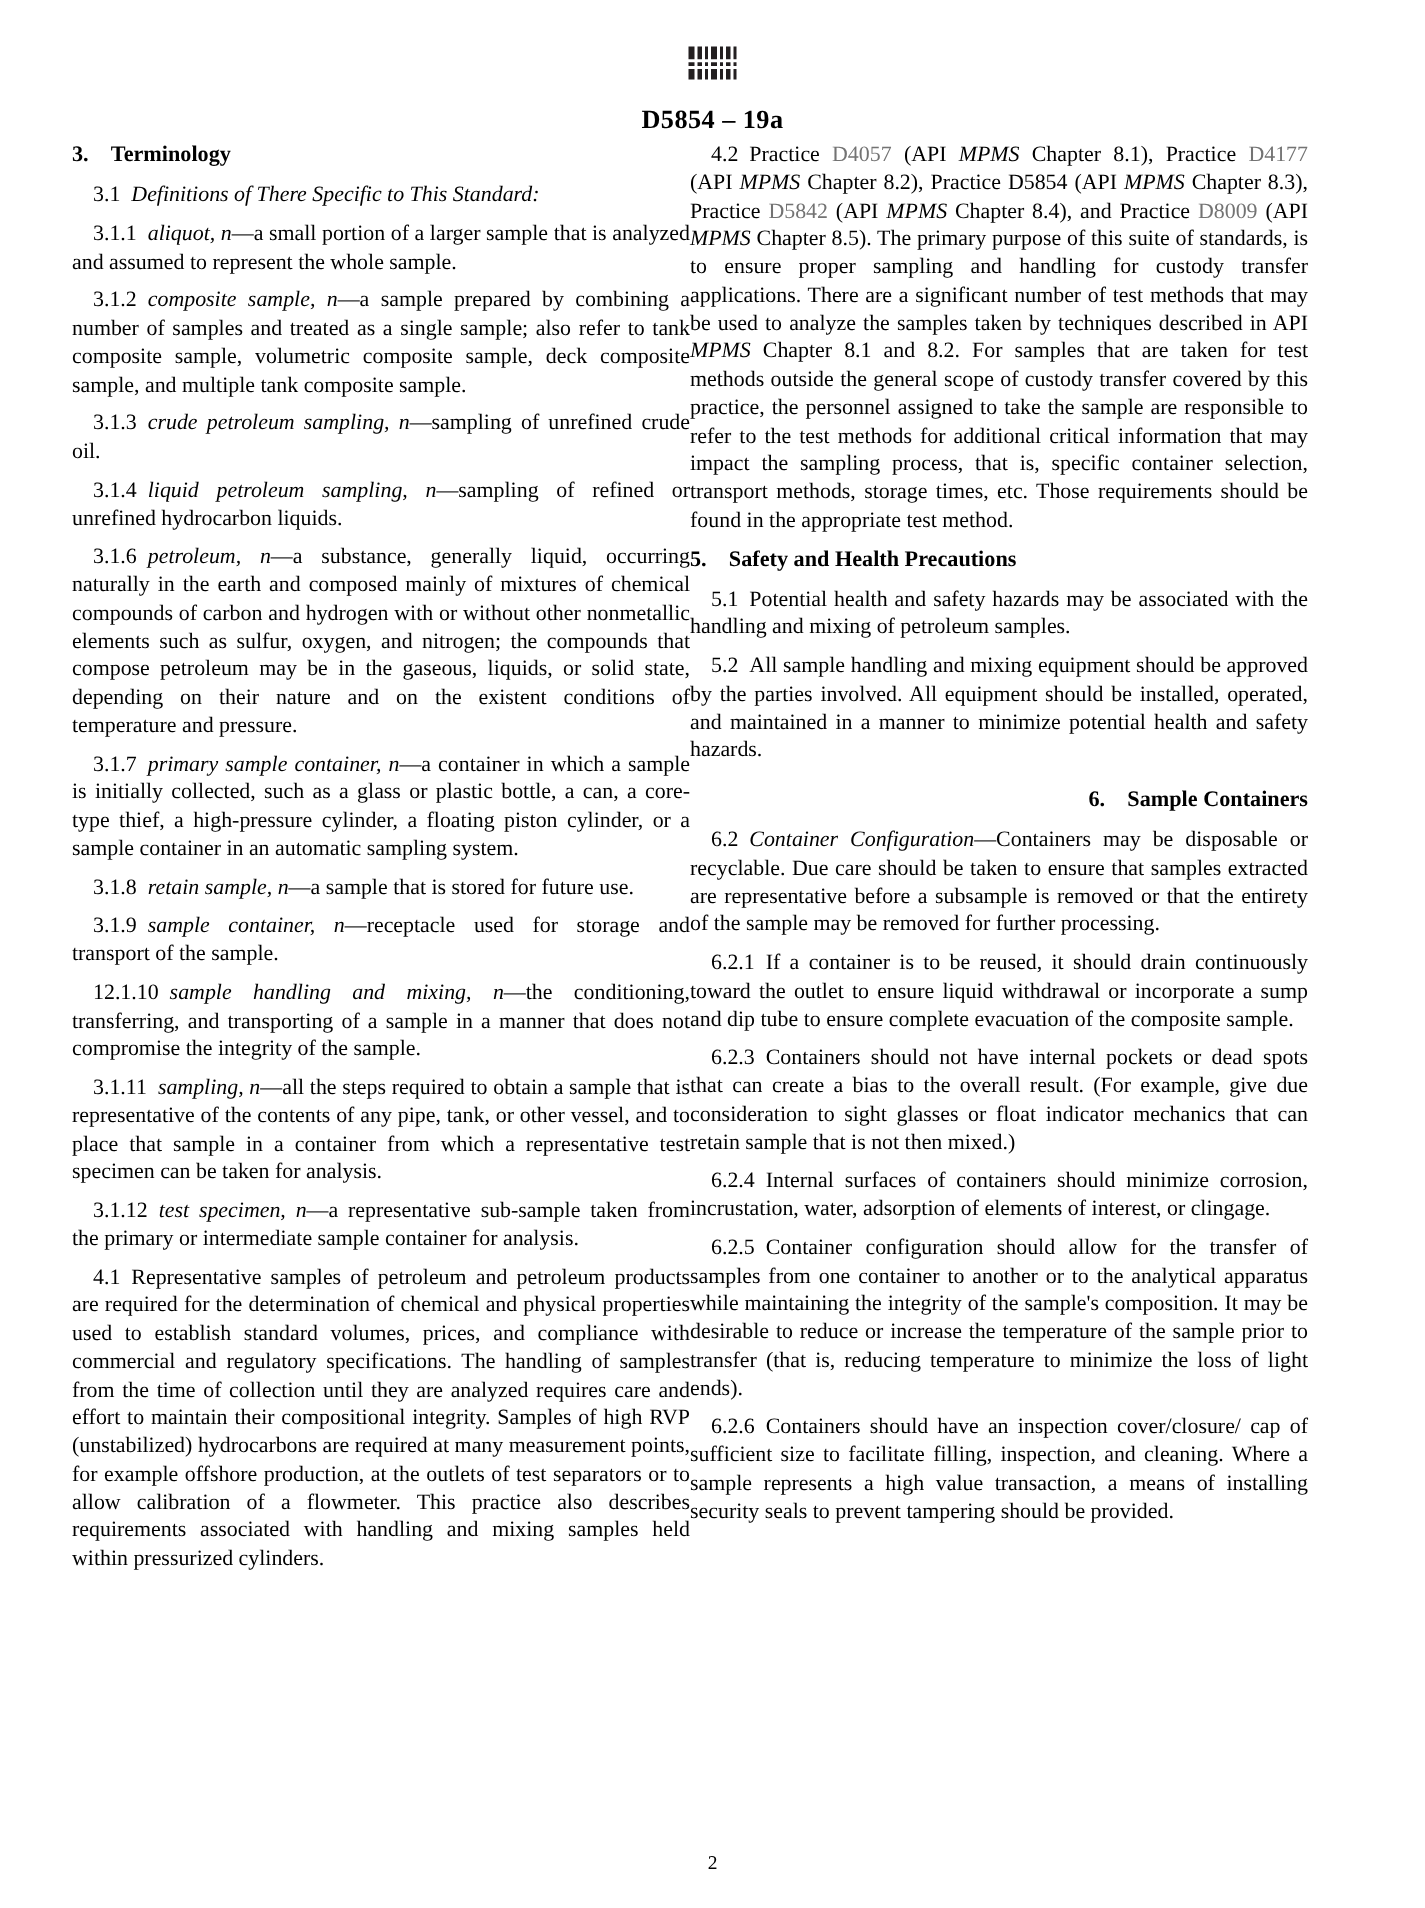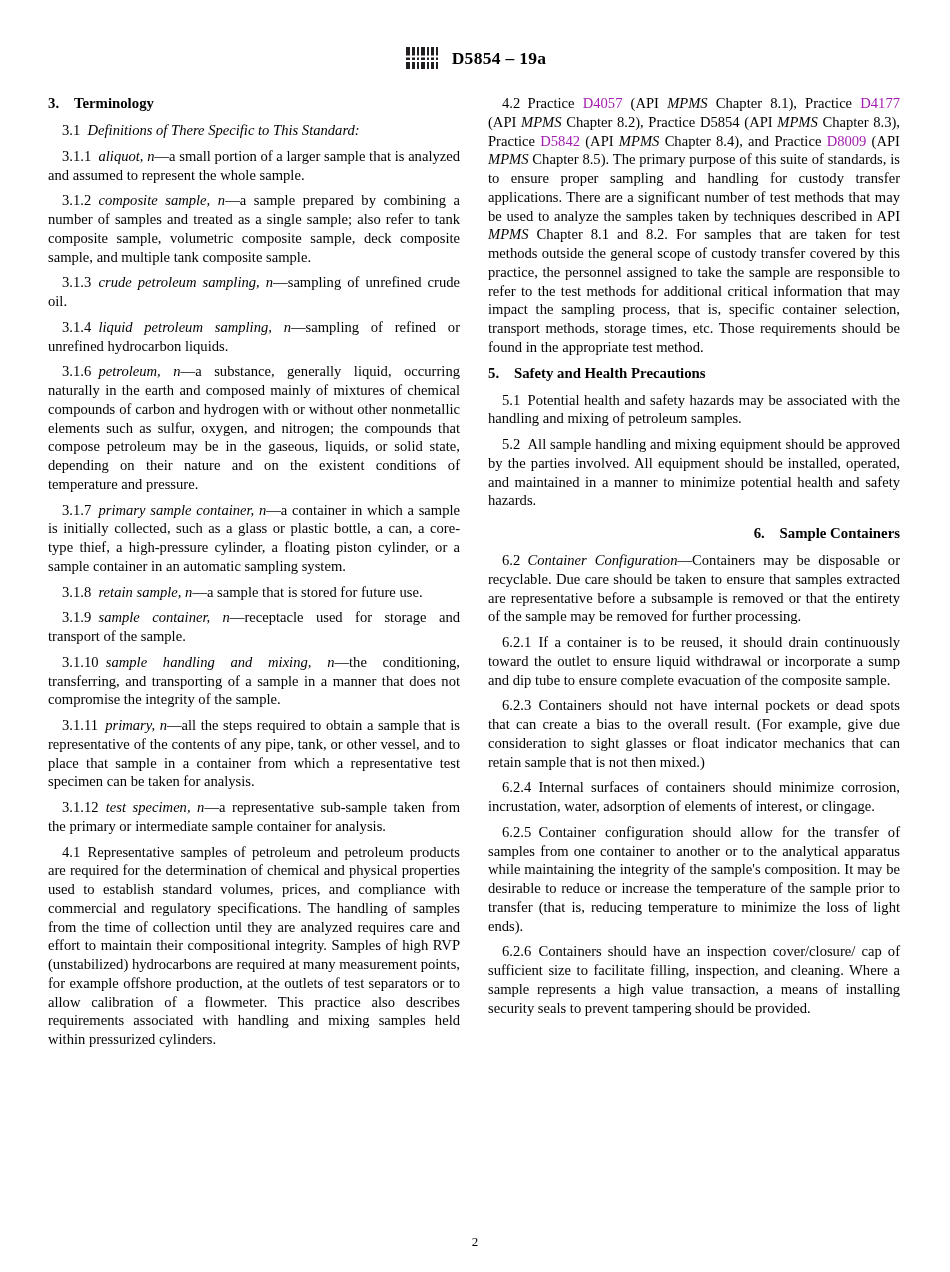--- a/index.html
+++ b/index.html
@@ -21,36 +21,36 @@
     padding: 38px 48px 20px 48px;
     position: relative;
   }
   .header {
     display: flex;
     align-items: center;
     justify-content: center;
     gap: 12px;
     height: 40px;
     margin-bottom: 16px;
+    flex-direction: column;
   }
   .astm-logo {
     width: 36px;
     height: 30px;
     position: relative;
     display: inline-block;
   }
   .header-title {
     font-size: 17.5px;
     font-weight: bold;
     letter-spacing: 0.3px;
     font-family: "Liberation Serif", serif;
   }
   .columns {
     display: flex;
-    gap: 28px;
     align-items: flex-start;
   }
   .col {
     width: 412px;
     flex: 0 0 412px;
   }
   p {
     margin: 0 0 7px 0;
     font-size: 14.6px;
     line-height: 1.285;
@@ -72,21 +72,21 @@
     margin-top: 14px;
     text-align: right;
   }
   .indent {
     text-indent: 14px;
   }
   i, em {
     font-style: italic;
   }
   .ref {
-    color: #a21caf;
+    color: #737373;
   }
   .pageno {
     position: absolute;
     bottom: 22px;
     left: 0;
     width: 950px;
     text-align: center;
     font-size: 13px;
   }
 </style>
@@ -119,22 +119,22 @@
         <p class="sec-head"><span class="num">3.</span>  <span>Terminology</span></p>
         <p class="indent"><span>3.1</span> <i>Definitions of There Specific to This Standard:</i></p>
         <p class="indent"><span>3.1.1</span> <i>aliquot, n</i><span>—a small portion of a larger sample that is analyzed and assumed to represent the whole sample.</span></p>
         <p class="indent"><span>3.1.2</span> <i>composite sample, n</i><span>—a sample prepared by combining a number of samples and treated as a single sample; also refer to tank composite sample, volumetric composite sample, deck composite sample, and multiple tank composite sample.</span></p>
         <p class="indent"><span>3.1.3</span> <i>crude petroleum sampling, n</i><span>—sampling of unrefined crude oil.</span></p>
         <p class="indent"><span>3.1.4</span> <i>liquid petroleum sampling, n</i><span>—sampling of refined or unrefined hydrocarbon liquids.</span></p>
         <p class="indent"><span>3.1.6</span> <i>petroleum, n</i><span>—a substance, generally liquid, occurring naturally in the earth and composed mainly of mixtures of chemical compounds of carbon and hydrogen with or without other nonmetallic elements such as sulfur, oxygen, and nitrogen; the compounds that compose petroleum may be in the gaseous, liquids, or solid state, depending on their nature and on the existent conditions of temperature and pressure.</span></p>
         <p class="indent"><span>3.1.7</span> <i>primary sample container, n</i><span>—a container in which a sample is initially collected, such as a glass or plastic bottle, a can, a core-type thief, a high-pressure cylinder, a floating piston cylinder, or a sample container in an automatic sampling system.</span></p>
         <p class="indent"><span>3.1.8</span> <i>retain sample, n</i><span>—a sample that is stored for future use.</span></p>
         <p class="indent"><span>3.1.9</span> <i>sample container, n</i><span>—receptacle used for storage and transport of the sample.</span></p>
-        <p class="indent"><span>3.1.10</span> <i>sample handling and mixing, n</i><span>—the conditioning, transferring, and transporting of a sample in a manner that does not compromise the integrity of the sample.</span></p>
-        <p class="indent"><span>3.1.11</span> <i>primary, n</i><span>—all the steps required to obtain a sample that is representative of the contents of any pipe, tank, or other vessel, and to place that sample in a container from which a representative test specimen can be taken for analysis.</span></p>
+        <p class="indent"><span>12.1.10</span> <i>sample handling and mixing, n</i><span>—the conditioning, transferring, and transporting of a sample in a manner that does not compromise the integrity of the sample.</span></p>
+        <p class="indent"><span>3.1.11</span> <i>sampling, n</i><span>—all the steps required to obtain a sample that is representative of the contents of any pipe, tank, or other vessel, and to place that sample in a container from which a representative test specimen can be taken for analysis.</span></p>
         <p class="indent"><span>3.1.12</span> <i>test specimen, n</i><span>—a representative sub-sample taken from the primary or intermediate sample container for analysis.</span></p>
         <p class="indent"><span>4.1</span> <span>Representative samples of petroleum and petroleum products are required for the determination of chemical and physical properties used to establish standard volumes, prices, and compliance with commercial and regulatory specifications. The handling of samples from the time of collection until they are analyzed requires care and effort to maintain their compositional integrity. Samples of high RVP (unstabilized) hydrocarbons are required at many measurement points, for example offshore production, at the outlets of test separators or to allow calibration of a flowmeter. This practice also describes requirements associated with handling and mixing samples held within pressurized cylinders.</span></p>
       </div>
     <div class="col" id="right-col">
         <p class="indent"><span>4.2</span> <span>Practice </span><span class="ref">D4057</span><span> (API </span><i>MPMS</i><span> Chapter 8.1), Practice </span><span class="ref">D4177</span><span> (API </span><i>MPMS</i><span> Chapter 8.2), Practice D5854 (API </span><i>MPMS</i><span> Chapter 8.3), Practice </span><span class="ref">D5842</span><span> (API </span><i>MPMS</i><span> Chapter 8.4), and Practice </span><span class="ref">D8009</span><span> (API </span><i>MPMS</i><span> Chapter 8.5). The primary purpose of this suite of standards, is to ensure proper sampling and handling for custody transfer applications. There are a significant number of test methods that may be used to analyze the samples taken by techniques described in API </span><i>MPMS</i><span> Chapter 8.1 and 8.2. For samples that are taken for test methods outside the general scope of custody transfer covered by this practice, the personnel assigned to take the sample are responsible to refer to the test methods for additional critical information that may impact the sampling process, that is, specific container selection, transport methods, storage times, etc. Those requirements should be found in the appropriate test method.</span></p>
         <p class="sec-head"><span class="num">5.</span>  <span>Safety and Health Precautions</span></p>
         <p class="indent"><span>5.1</span> <span>Potential health and safety hazards may be associated with the handling and mixing of petroleum samples.</span></p>
         <p class="indent"><span>5.2</span> <span>All sample handling and mixing equipment should be approved by the parties involved. All equipment should be installed, operated, and maintained in a manner to minimize potential health and safety hazards.</span></p>
         <p class="sec-head spaced-head"><span class="num">6.</span>  <span>Sample Containers</span></p>
         <p class="indent"><span>6.2</span> <i>Container Configuration</i><span>—Containers may be disposable or recyclable. Due care should be taken to ensure that samples extracted are representative before a subsample is removed or that the entirety of the sample may be removed for further processing.</span></p>

